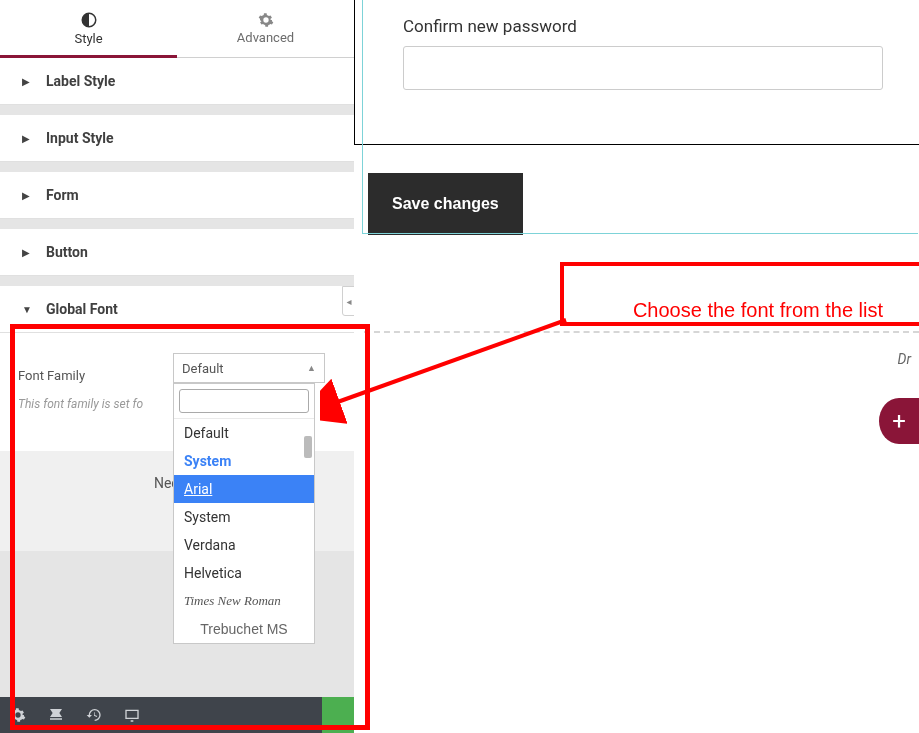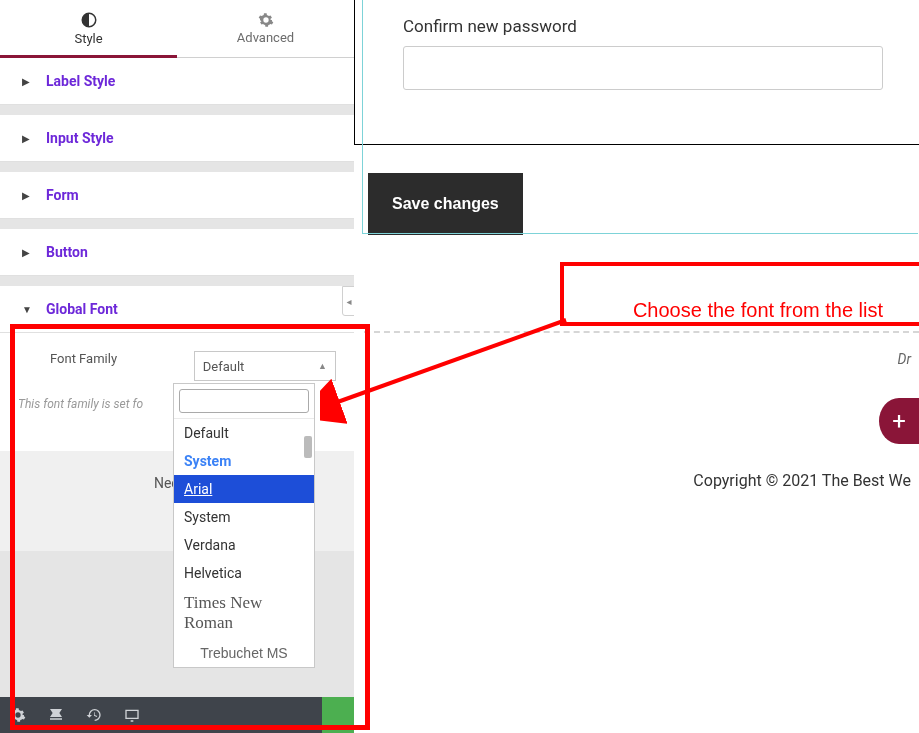--- a/index.html
+++ b/index.html
@@ -23,53 +23,53 @@
   background: #8a1538;
 }
 .tab-icon { display: flex; align-items: center; justify-content: center; margin-bottom: 2px; }
 .tab-label { font-size: 13px; }
 .panel-list { }
 .panel {
   background: #fff; padding: 15px 22px; display: flex; align-items: center;
   border-bottom: 1px solid #e0e0e0; cursor: pointer; margin-bottom: 10px;
 }
 .panel-caret { width: 10px; margin-right: 14px; color: #444; font-size: 10px; }
-.panel-title { font-weight: 700; font-size: 14px; color: #6d28d9; }
+.panel-title { font-weight: 700; font-size: 14px; color: #404040; }
 .panel.expanded { margin-bottom: 0; }
 .global-font-body {
   background: #fff; padding: 18px 18px 40px; position: relative;
 }
 .collapse-handle {
   position: absolute; top: 0; right: -2px;
   width: 14px; height: 30px; background: #fff; border: 1px solid #d0d0d0;
   border-radius: 0 0 0 3px; display: flex; align-items: center; justify-content: center;
   font-size: 10px; color: #888; cursor: pointer;
 }
-.row { display: flex; align-items: flex-start; min-height: 32px; margin-left: 32px; }
+.row { display: flex; align-items: flex-end; min-height: 32px; }
 .row-label { font-size: 13px; color: #555; width: 155px; }
 .combo {
   width: 152px; height: 30px; border: 1px solid #c8c8c8; background: #fff;
   display: flex; align-items: center; padding: 0 8px; justify-content: space-between;
   font-size: 13px; color: #555; cursor: pointer;
 }
 .combo-caret { font-size: 9px; color: #888; }
 .hint {
   font-size: 12px; color: #999; font-style: italic; margin-top: 14px;
 }
 .dropdown {
   position: absolute; left: 173px; top: 50px; width: 142px; background: #fff;
   border: 1px solid #c8c8c8; z-index: 10;
 }
 .drop-search { padding: 5px; border-bottom: 1px solid #eaeaea; }
 .drop-search input { width: 100%; height: 24px; border: 1px solid #aaa; border-radius: 3px; padding: 0 5px; font-size: 13px; }
 .drop-list { max-height: 252px; overflow-y: auto; }
 .drop-item { padding: 6px 10px; font-size: 14px; cursor: pointer; color: #333; }
 .drop-item.group { font-weight: 700; color: #3b82f6; }
-.drop-item.selected { background: #1d4ed8; color: #fff; text-decoration: underline; }
-.drop-item.times { font-family: "Times New Roman", serif; font-size: 17px; color: #555; }
+.drop-item.selected { background: #3b82f6; color: #fff; text-decoration: underline; }
+.drop-item.times { font-family: "Times New Roman", serif; font-size: 13px; color: #555; font-style: italic; }
 .drop-item.trebuchet { font-family: "Trebuchet MS", sans-serif; color: #666; text-align: center; }
 .drop-scroll { position: absolute; right: 2px; top: 52px; width: 8px; height: 22px; background: #bbb; border-radius: 2px; }
 .need-help {
   background: #f0f0f0; text-align: center; padding: 24px 0 60px; color: #555;
   font-size: 14px;
 }
 .bottom-bar {
   position: absolute; left: 0; bottom: 0; width: 354px; height: 36px;
   background: #3f444b; display: flex; align-items: center; padding: 0 10px; gap: 22px;
 }
@@ -228,21 +228,20 @@
   </div>
   <button class="save-btn">Save changes</button>
 
   <div class="dashed"></div>
 
   <div class="fab">
     <span>+</span>
   </div>
   <div class="drag-hint">Dr</div>
 
-  <div class="footer">Copyright © 2021 The Best We</div>
 </div>
 
 <div class="preview-outline"></div>
 
 <div class="annotation-box">
   <span class="annotation-text">Choose the font from the list</span>
 </div>
 
 <svg class="arrow-svg" width="260" height="110">
   <defs>

